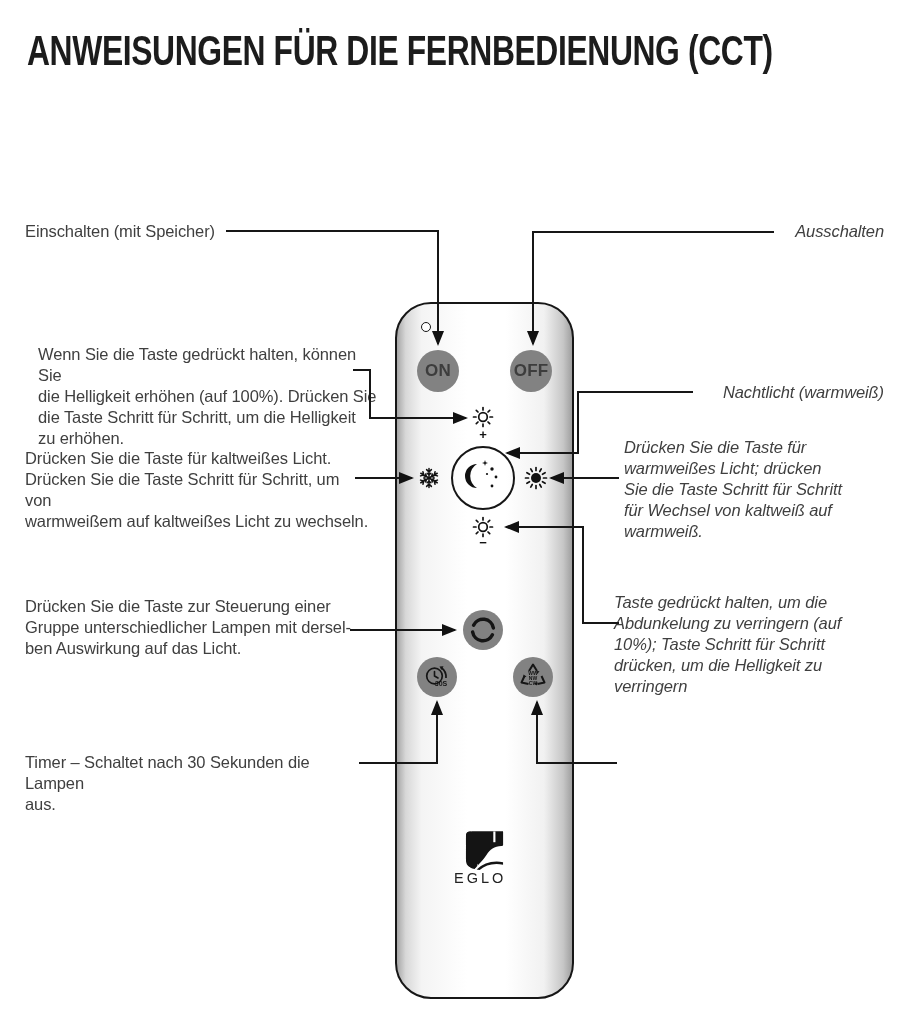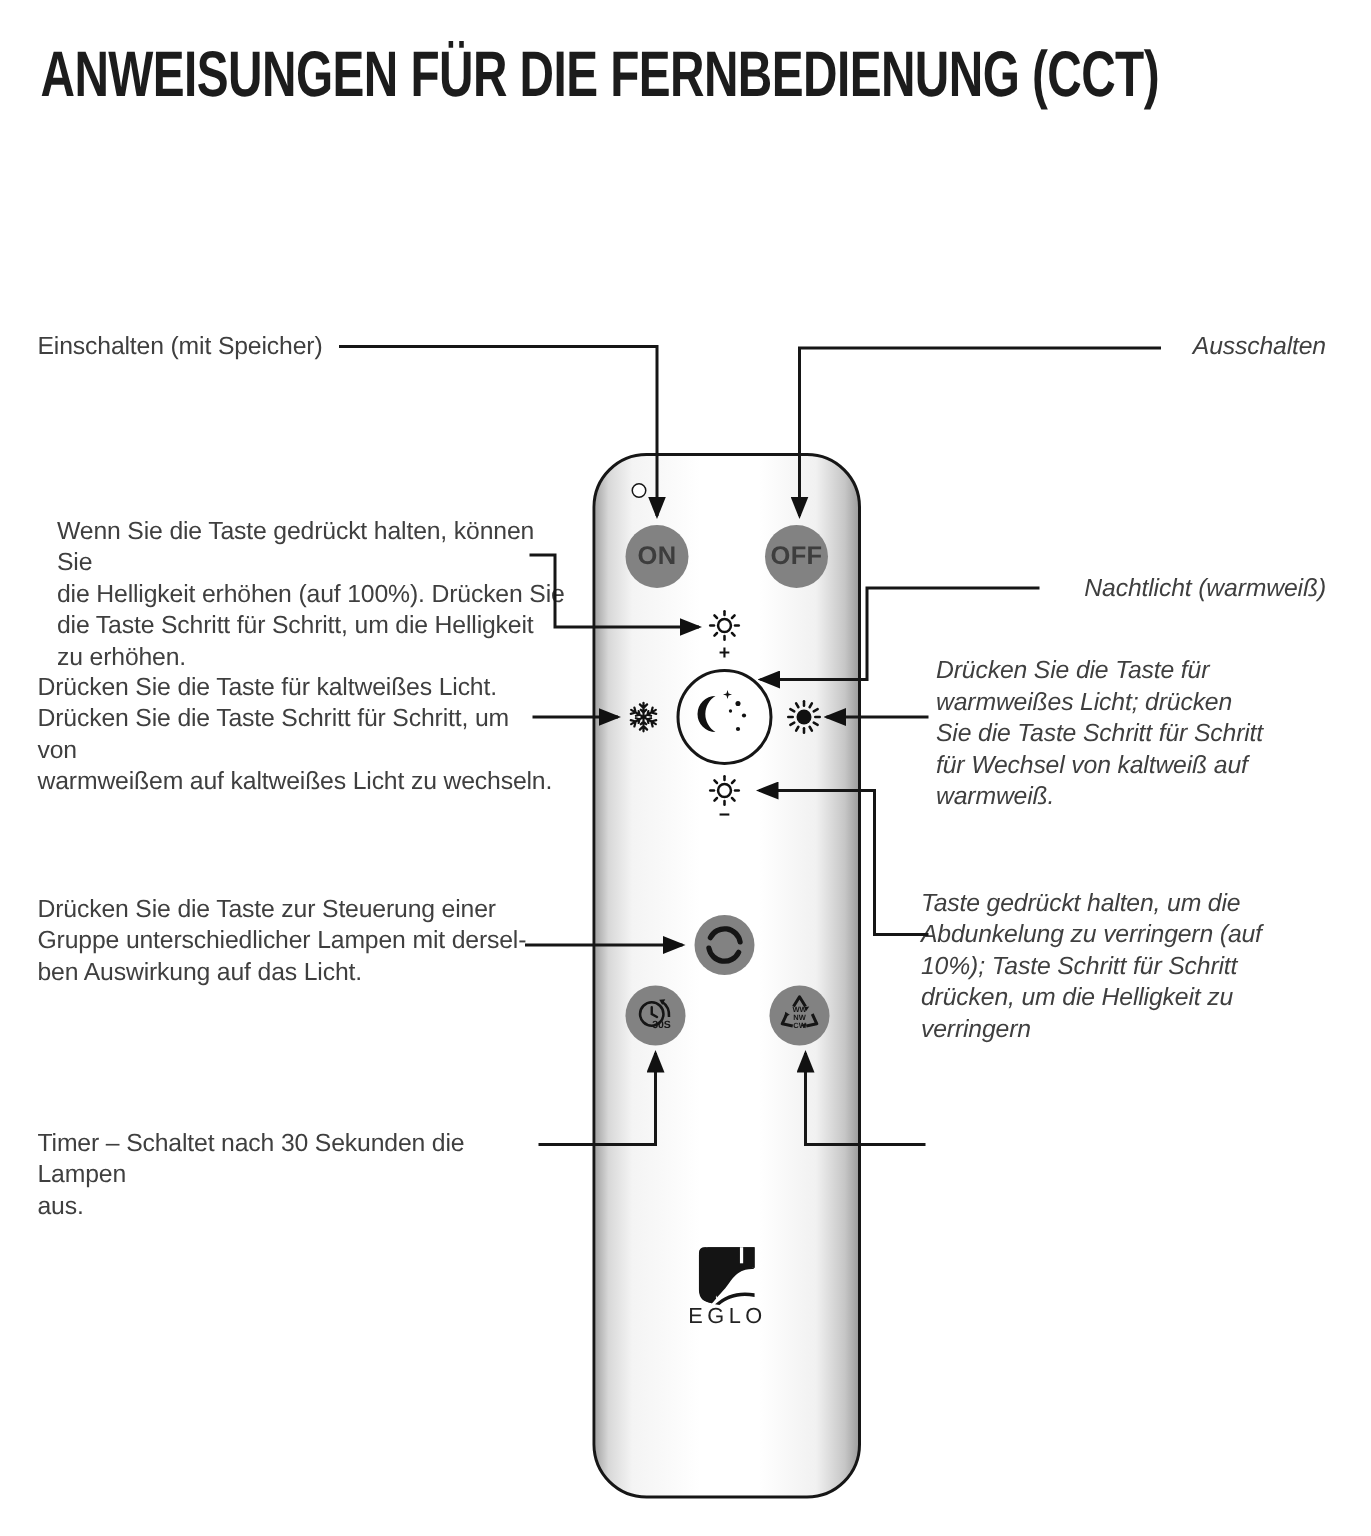--- a/index.html
+++ b/index.html
@@ -32,21 +32,21 @@
     border:1.5px solid #161616; border-radius:50%; background:#fff;
   }
   .circle-pad{
     position:absolute; left:451px; top:446px; width:60px; height:60px;
     border:2px solid #161616; border-radius:50%;
   }
   svg{ display:block; }
   .icon{ position:absolute; }
   .overlay{ position:absolute; left:0; top:0; pointer-events:none; }
   .brand-text{
-    position:absolute; left:454px; top:870px; width:62px; text-align:center;
+    position:absolute; left:454px; top:870px; width:62px; text-align:left;
     font-size:14.5px; letter-spacing:3px; color:#222; font-weight:normal;
   }
 </style>
 </head>
 <body>
 
 <div id="canvas">
 
   <div class="title">ANWEISUNGEN FÜR DIE FERNBEDIENUNG (CCT)</div>
 

